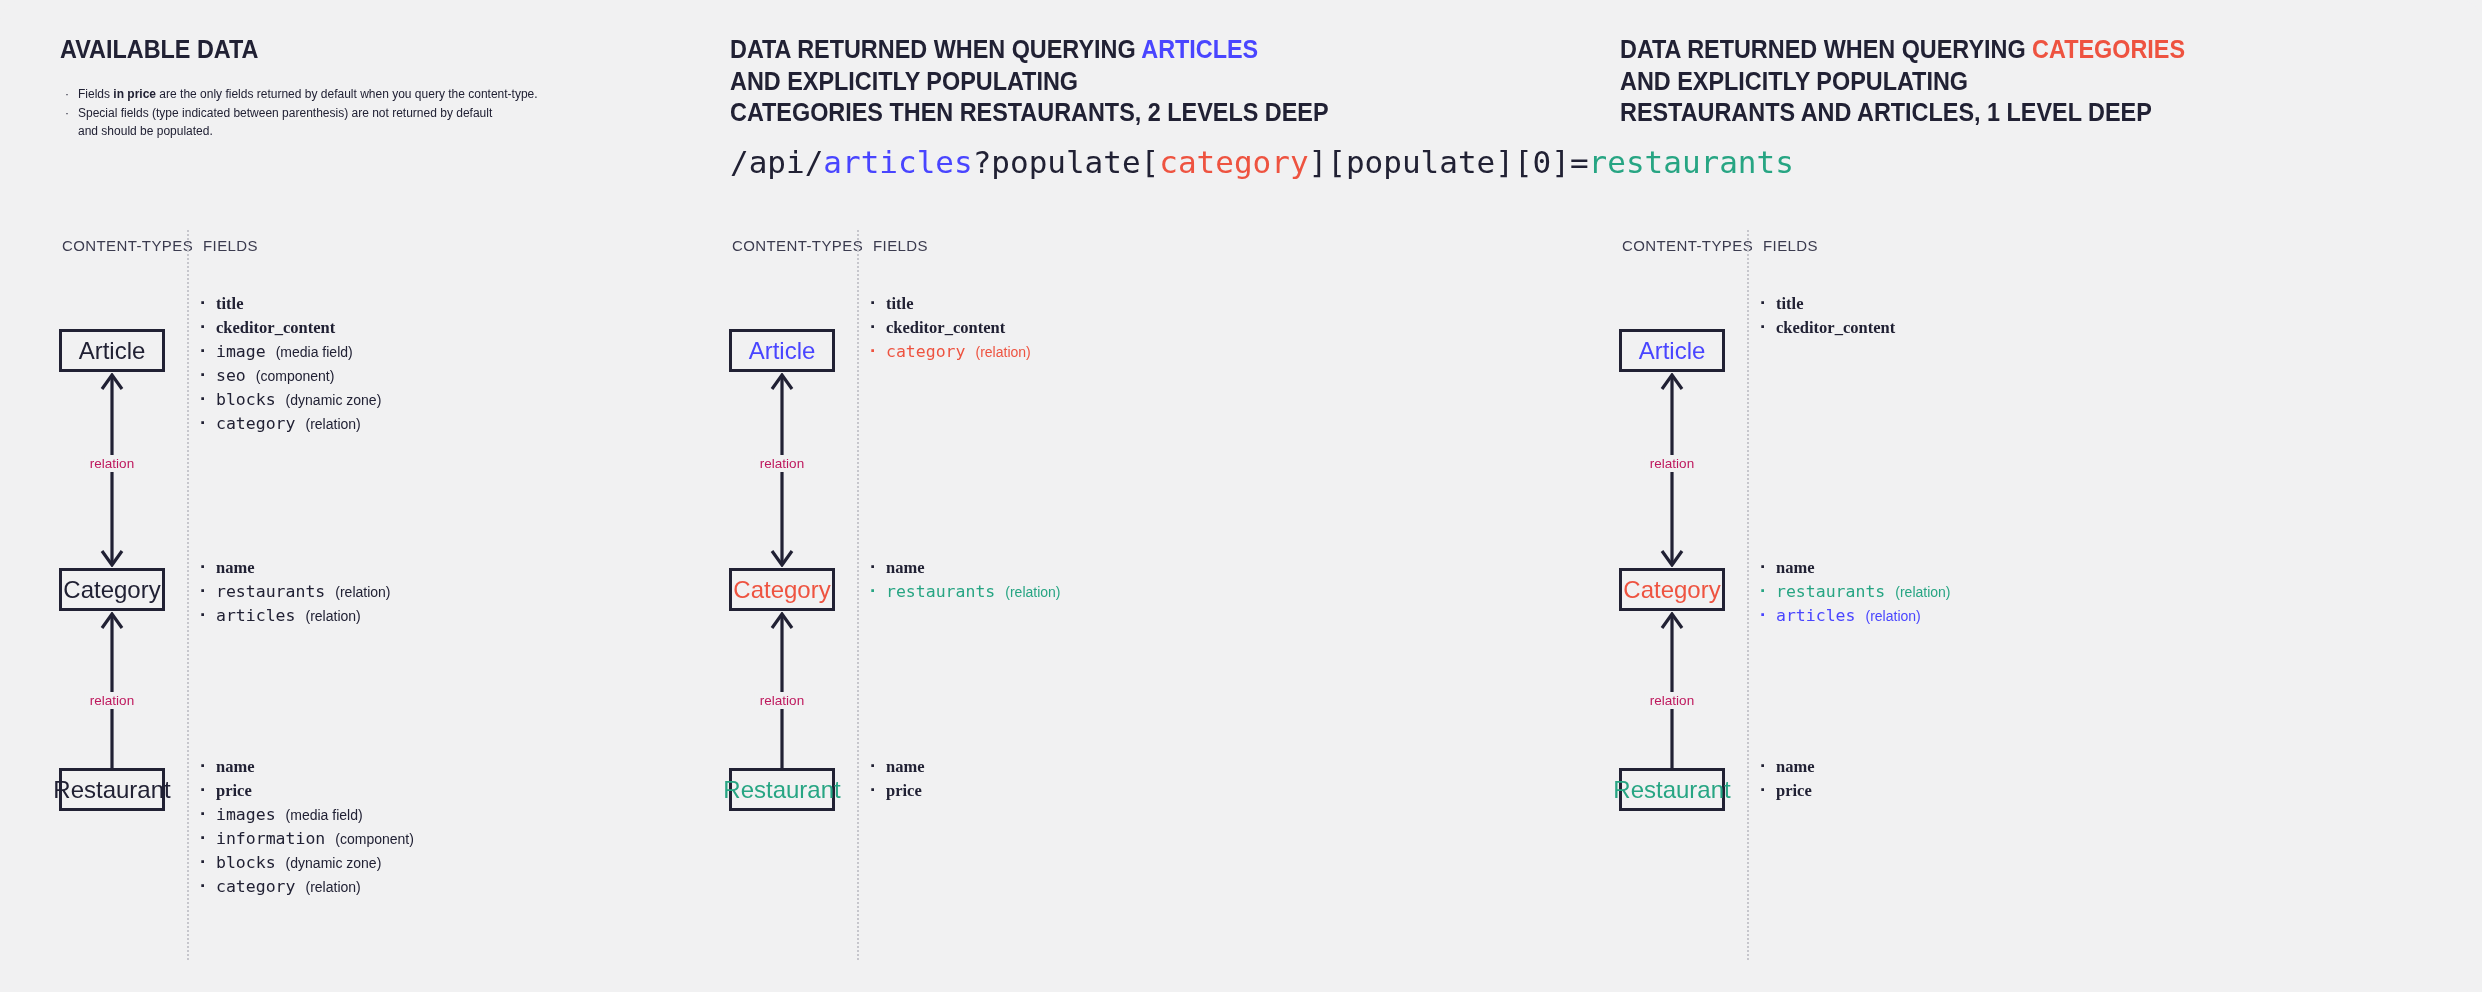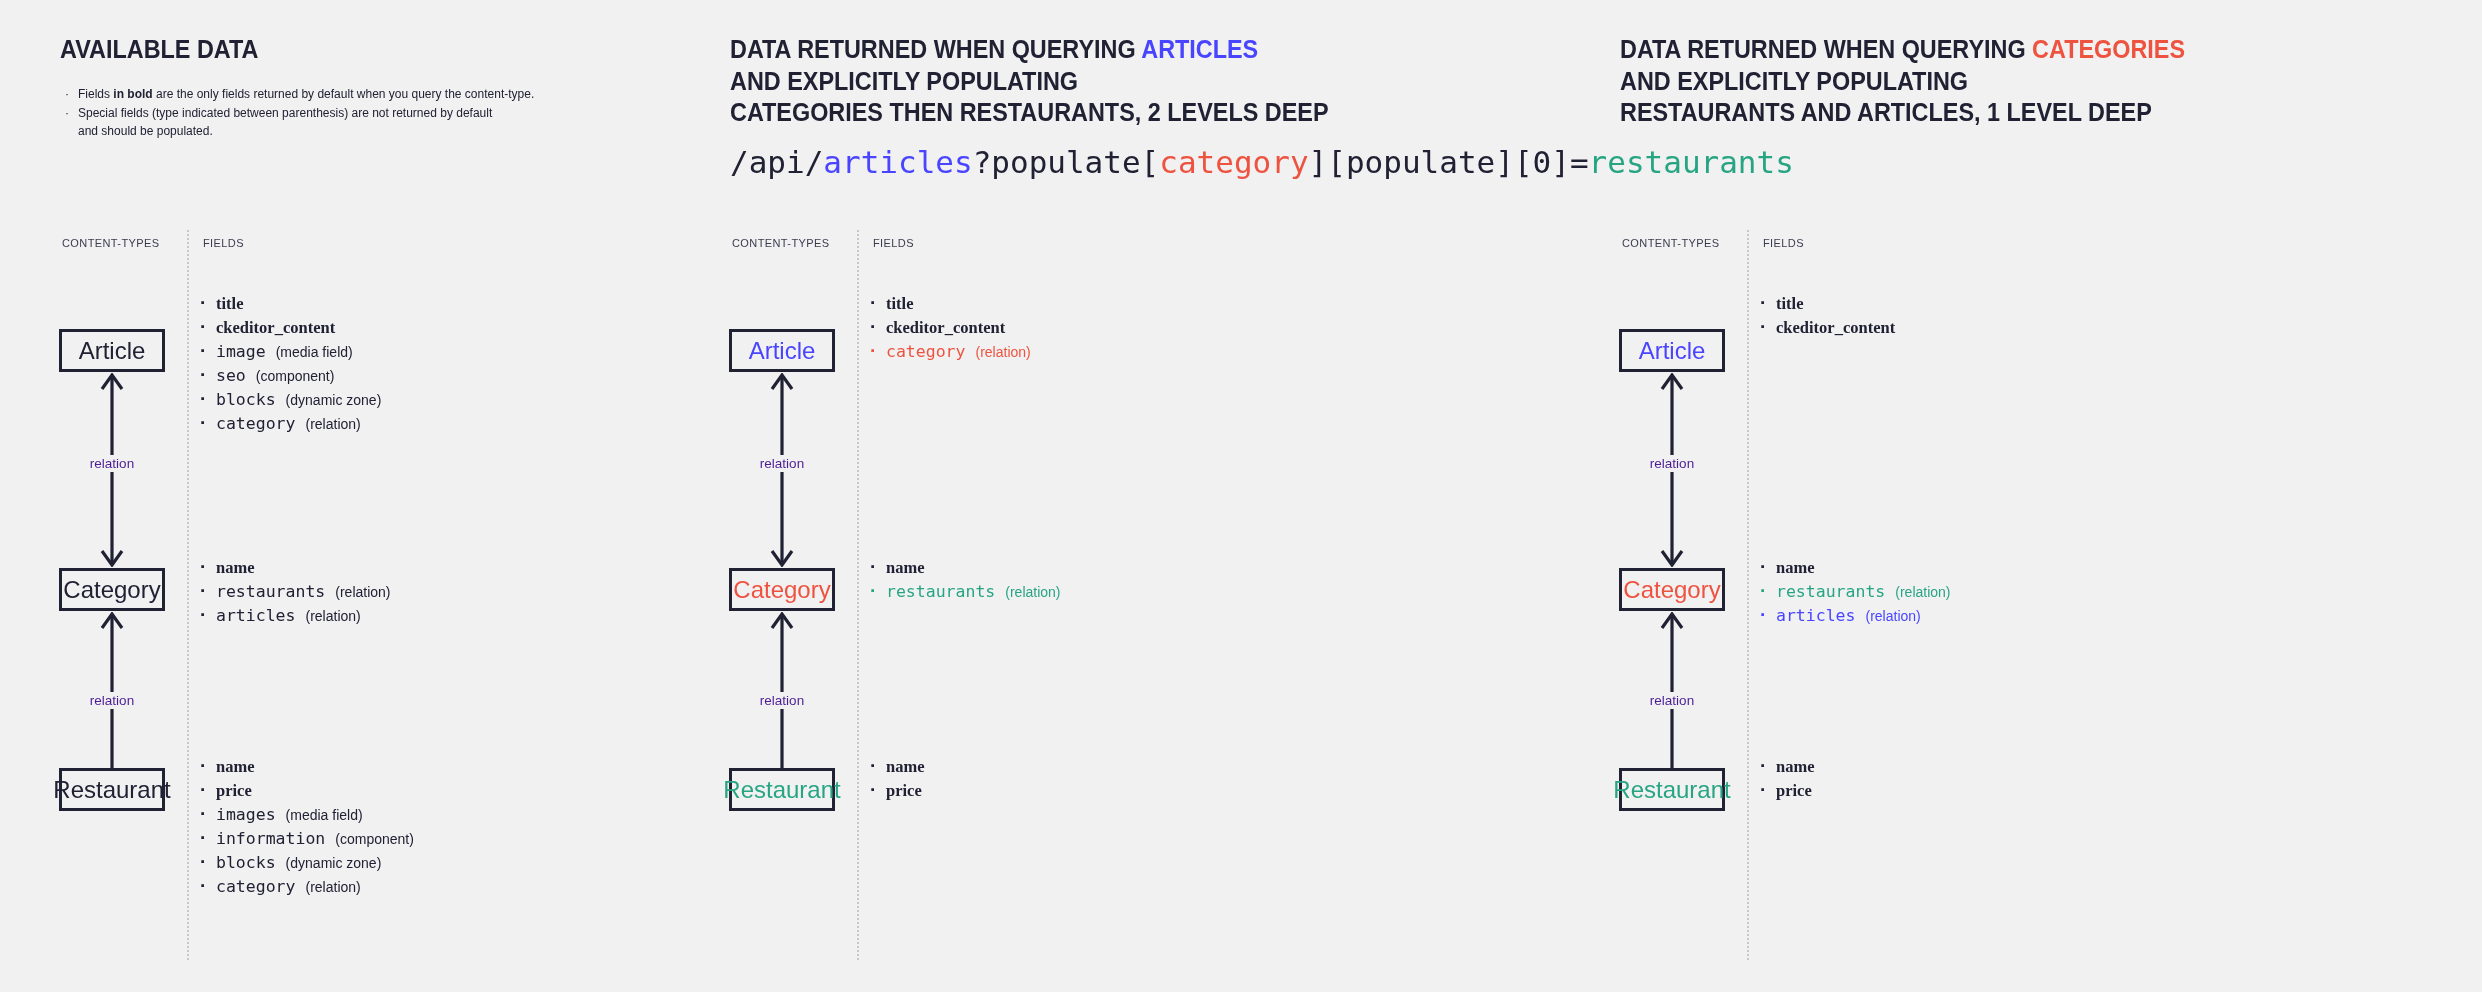--- a/index.html
+++ b/index.html
@@ -34,21 +34,21 @@
   .note-row { display:flex; white-space:nowrap; }
   .note-bullet { width:13px; flex:0 0 13px; text-align:left; }
   .note-text .b { font-weight:bold; }
 
   .code {
     position:absolute; top:150px; left:0;
     font-family:"DejaVu Sans Mono","Liberation Mono",monospace;
     font-size:31px; line-height:24px; white-space:nowrap;
   }
 
-  .col-hdr { position:absolute; top:237px; font-size:11px; letter-spacing:0.4px; color:#3b3b4f; white-space:nowrap; }
+  .col-hdr { position:absolute; top:237px; font-size:15px; letter-spacing:0.4px; color:#3b3b4f; white-space:nowrap; }
   .col-hdr.ct { left:2px; }
   .col-hdr.fl { left:143px; }
 
   .divider { position:absolute; left:127px; top:230px; height:730px; width:0; border-left:2px dotted var(--divider,#c6c6cc); }
 
   .ctbox {
     position:absolute; left:-1px; width:106px; height:43px;
     border:3px solid var(--ink); background:var(--bg,#f1f1f2);
     display:flex; align-items:center; justify-content:center;
     font-size:24px; white-space:nowrap; z-index:2;
@@ -56,21 +56,21 @@
   .ctbox.b0 { top:329px; }
   .ctbox.b1 { top:568px; }
   .ctbox.b2 { top:768px;text-align:center; }
 
   .arrow { position:absolute; left:40px; width:24px; z-index:1; }
   .arrow.a0 { top:373px; height:194px; }
   .arrow.a1 { top:612px; height:195px; }
 
   .rel-label {
     position:absolute; left:52px; transform:translateX(-50%);
-    background:var(--bg,#f1f1f2); color:#4c1d95;
+    background:var(--bg,#f1f1f2); color:#be185d;
     font-size:13.5px; padding:1px 5px; z-index:3; white-space:nowrap;
   }
   .rel-label.rl0 { top:455px; }
   .rel-label.rl1 { top:692px; }
 
   .fgroup { position:absolute; left:140px; }
   .fgroup.fg0 { top:291px; }
   .fgroup.fg1 { top:555px; }
   .fgroup.fg2 { top:754px; }
   .frow { display:flex; align-items:baseline; height:24px; white-space:nowrap; }
@@ -83,21 +83,21 @@
 <body>
 
 <div id="canvas">
     <section class="panel p0">
       <div class="title">
         <div class="title-line"><span>AVAILABLE DATA</span></div>
       </div>
       <ul class="notes">
         <li class="note-row">
           <span class="note-bullet">·</span>
-          <span class="note-text"><span>Fields </span><span class="b">in bold</span><span> are the only fields returned by default when you query the content-type.</span></span>
+          <span class="note-text"><span>Fields </span><span class="b">in price</span><span> are the only fields returned by default when you query the content-type.</span></span>
         </li>
         <li class="note-row">
           <span class="note-bullet">·</span>
           <span class="note-text"><span>Special fields (type indicated between parenthesis) are not returned by default</span><br><span>and should be populated.</span></span>
         </li>
       </ul>
       <div class="col-hdr ct">CONTENT-TYPES</div>
       <div class="col-hdr fl">FIELDS</div>
       <div class="divider"></div>
       <svg class="arrow a0" viewBox="0 0 24 194">

